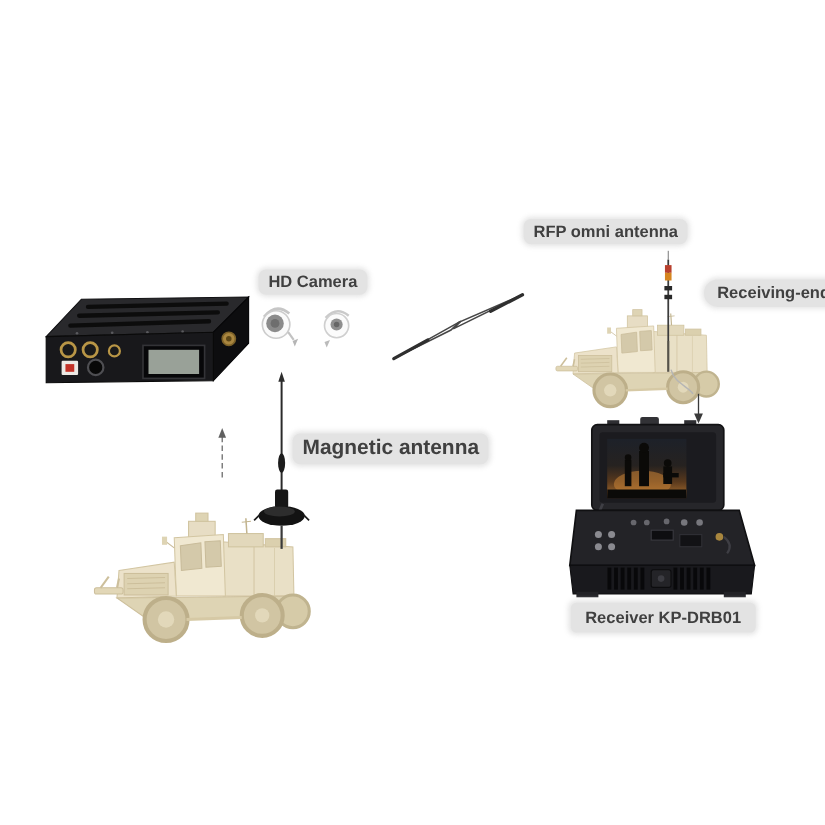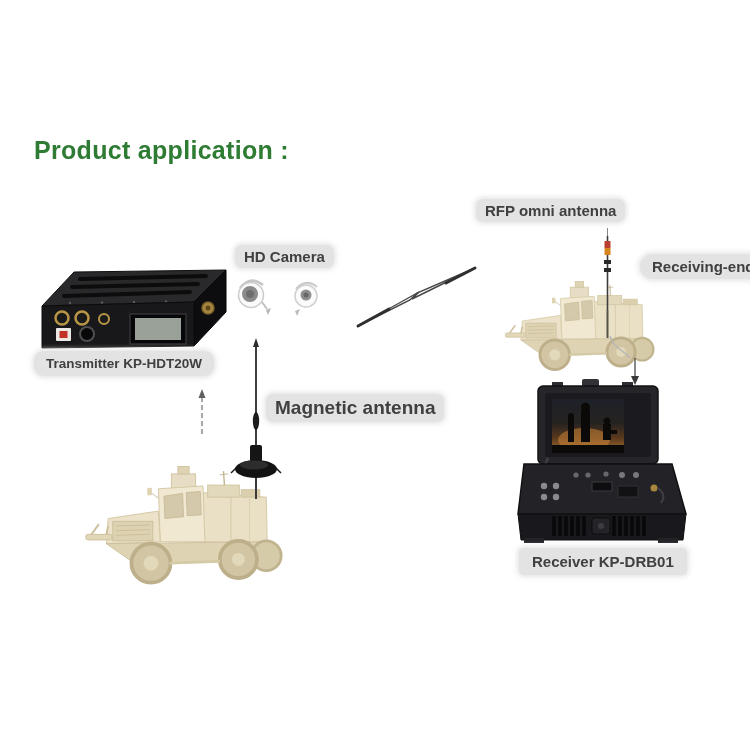--- a/index.html
+++ b/index.html
@@ -16,21 +16,20 @@
   .label-rfp{left:476px;top:199px;}
   .label-rend{left:640px;top:254px;border-radius:15px;padding:4px 12px;}
   .label-mag{left:266px;top:394px;font-size:19px;}
   .label-rx{left:519px;top:548px;padding:5px 13px;border-radius:5px;}
 </style>
 </head>
 <body>
 
 <div class="canvas">
 
-  <div class="title">Product application :</div>
 
   <svg class="scene" viewBox="0 0 750 750" xmlns="http://www.w3.org/2000/svg">
     <defs>
       <linearGradient id="scr" x1="0" y1="0" x2="0" y2="1">
         <stop offset="0%" stop-color="#1d2129"></stop>
         <stop offset="45%" stop-color="#262220"></stop>
         <stop offset="72%" stop-color="#59391d"></stop>
         <stop offset="88%" stop-color="#8a5a28"></stop>
         <stop offset="100%" stop-color="#2f1d0e"></stop>
       </linearGradient>
@@ -222,19 +221,18 @@
       <line x1="276" y1="468" x2="281" y2="473" stroke="#1a1a1a" stroke-width="1.5"></line>
       <line x1="256" y1="478" x2="256" y2="499" stroke="#3a3a3a" stroke-width="2"></line>
     </g>
 
     <g opacity="0.85">
       <line x1="202" y1="397" x2="202" y2="434" stroke="#454545" stroke-width="1.1" stroke-dasharray="5,3"></line>
       <polygon points="198.5,398 205.5,398 202,389" fill="#454545"></polygon>
     </g>
   </svg>
 
-  <div class="label label-tx">Transmitter KP-HDT20W</div>
   <div class="label label-cam">HD Camera</div>
   <div class="label label-mag">Magnetic antenna</div>
   <div class="label label-rfp">RFP omni antenna</div>
   <div class="label label-rend">Receiving-end</div>
   <div class="label label-rx">Receiver KP-DRB01</div>
 </div>
 
 </body></html>

